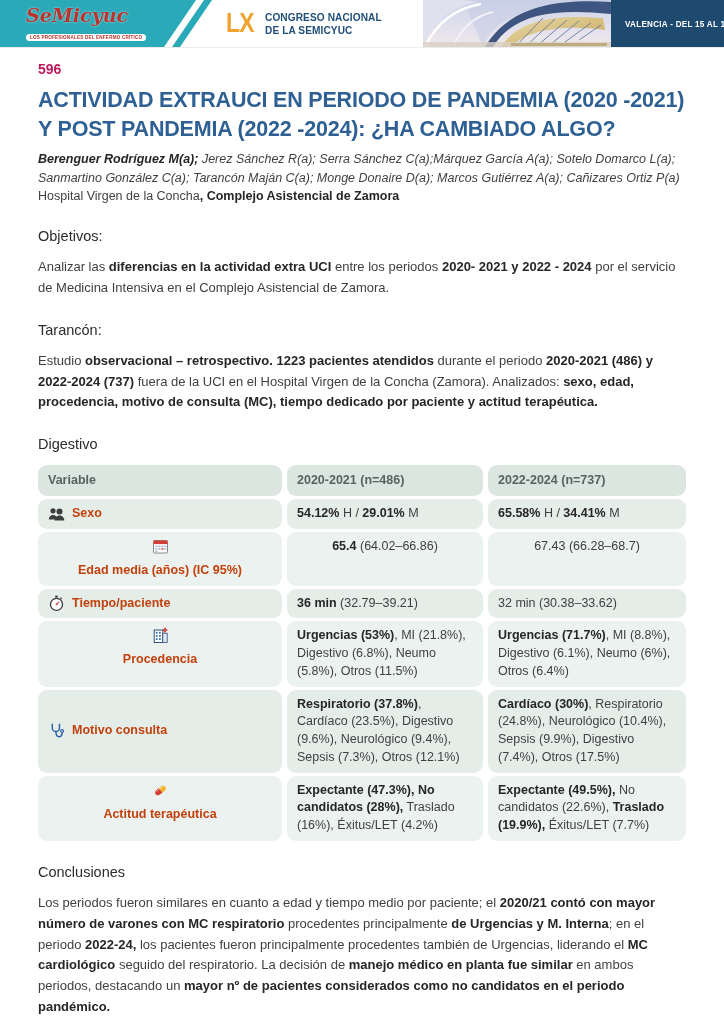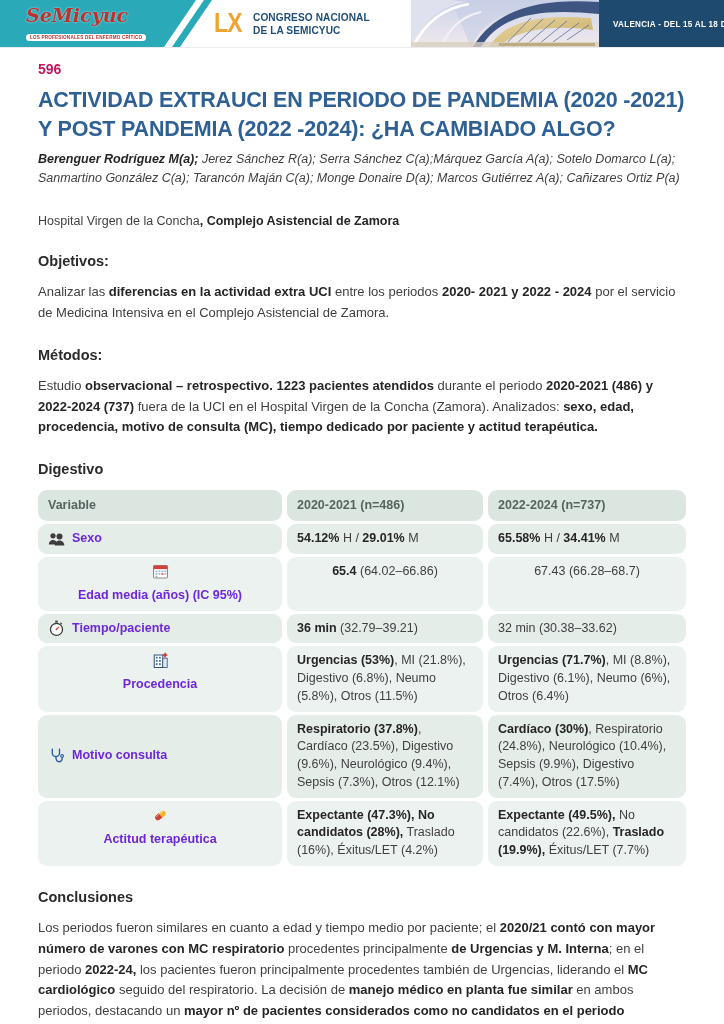--- a/index.html
+++ b/index.html
@@ -2,21 +2,21 @@
 <html><head>
 <meta charset="utf-8">
 <style>
   html,body{margin:0;padding:0;background:#ffffff;}
   .page{position:relative;width:724px;height:1024px;background:#ffffff;overflow:hidden;
         font-family:"Liberation Sans",sans-serif;color:#3f3f3f;}
 
   
   .topbar{position:relative;height:47px;width:100%;display:flex;align-items:stretch;
           border-bottom:1px solid #ececec;background:#fff;}
-  .logo-wrap{position:relative;width:212px;flex:0 0 212px;}
+  .logo-wrap{position:relative;width:212px;flex:0 0 212px;padding-left:12px;}
   .logo-teal{position:absolute;inset:0;background:#2aa9b8;
              clip-path:polygon(0 0,196px 0,164px 47px,0 47px);}
   .logo-stripe{position:absolute;inset:0;background:#2aa9b8;
              clip-path:polygon(204px 0,212px 0,180px 47px,172px 47px);}
   .logo-inner{position:absolute;left:26px;top:6px;z-index:2;}
   .logo-name{font-family:"DejaVu Serif",serif;font-style:italic;font-weight:bold;
              font-size:19px;color:#b8322e;line-height:1;
              text-shadow:0 0 2px rgba(255,255,255,.8);}
   .logo-tagline{margin-top:3px;background:#ffffff;border-radius:4px;padding:1px 4px;
              font-size:4.6px;font-weight:bold;color:#b8322e;letter-spacing:.2px;
@@ -33,34 +33,34 @@
   .banner{flex:1 1 auto;background:#1e4a70;display:flex;align-items:center;padding-left:14px;}
   .banner-text{color:#ffffff;font-size:8.8px;font-weight:bold;letter-spacing:.3px;
              transform:scaleX(.92);transform-origin:left center;white-space:nowrap;}
 
   
   .content{padding:0 38px;}
   .abstract-number{margin-top:13px;font-size:14px;font-weight:bold;color:#be185d;}
   .title{margin-top:9px;font-size:21.5px;line-height:1.33;font-weight:bold;color:#2e6094;
          letter-spacing:-.2px;}
   .authors{margin-top:7px;font-size:12.5px;font-style:italic;line-height:1.5;color:#3f3f3f;}
-  .affiliation{margin-top:25px;font-size:12.5px;line-height:1.4;}
-  .section-heading{margin-top:23px;font-size:14.5px;font-weight:bold;color:#2b2b2b;}
+  .affiliation{font-size:12.5px;line-height:1.4;}
+  .section-heading{margin-top:23px;font-size:14.5px;font-weight:normal;color:#2b2b2b;}
   .para{margin-top:13px;font-size:13px;line-height:1.6;color:#3f3f3f;}
   b{color:#262626;}
 
   
   .rtable{margin-top:13px;display:grid;grid-template-columns:244px 196px 1fr;
           gap:3px 5px;background:#ffffff;}
   .cell{display:flex;align-items:center;padding:6px 10px;font-size:12.5px;line-height:1.42;border-radius:9px;}
   .cell-inner{display:block;}
   .hdr{background:#dce6e1;font-weight:bold;color:#55645f;min-height:19px;}
   .row-a{background:#e5ede9;}
   .row-b{background:#ecf2ef;flex-direction:column;}
-  .label-cell{font-weight:bold;color:#6d28d9;gap:7px;}
+  .label-cell{font-weight:bold;color:#c2410c;gap:7px;}
   .icon{flex:0 0 17px;width:17px;height:17px;display:inline-block;}
   .icon svg{display:block;width:17px;height:17px;}
 </style>
 </head>
 <body>
 
 <div class="page">
 
   <div class="topbar">
     <div class="logo-wrap">
@@ -120,21 +120,21 @@
 
     <div class="title">ACTIVIDAD EXTRAUCI EN PERIODO DE PANDEMIA (2020 -2021) Y POST PANDEMIA (2022 -2024): ¿HA CAMBIADO ALGO?</div>
 
     <div class="authors"><b>Berenguer Rodríguez M(a);</b> Jerez Sánchez R(a); Serra Sánchez C(a);Márquez García A(a); Sotelo Domarco L(a); Sanmartino González C(a); Tarancón Maján C(a); Monge Donaire D(a); Marcos Gutiérrez A(a); Cañizares Ortiz P(a)</div>
 
     <div class="affiliation">Hospital Virgen de la Concha<b>, Complejo Asistencial de Zamora</b></div>
 
     <div class="section-heading">Objetivos:</div>
     <div class="para">Analizar las <b>diferencias en la actividad extra UCI</b> entre los periodos <b>2020- 2021 y 2022 - 2024</b> por el servicio de Medicina Intensiva en el Complejo Asistencial de Zamora.</div>
 
-    <div class="section-heading">Métodos:</div>
+    <div class="section-heading">Tarancón:</div>
     <div class="para">Estudio <b>observacional – retrospectivo. 1223 pacientes atendidos</b> durante el periodo <b>2020-2021 (486) y 2022-2024 (737)</b> fuera de la UCI en el Hospital Virgen de la Concha (Zamora). Analizados: <b>sexo, edad, procedencia, motivo de consulta (MC), tiempo dedicado por paciente y actitud terapéutica.</b></div>
 
     <div class="section-heading">Digestivo</div>
 
     <div class="rtable" id="results-table">
         <div class="cell hdr">Variable</div>
         <div class="cell hdr">2020-2021 (n=486)</div>
         <div class="cell hdr">2022-2024 (n=737)</div>
         <div class="cell label-cell row-a">
           <span class="icon">

